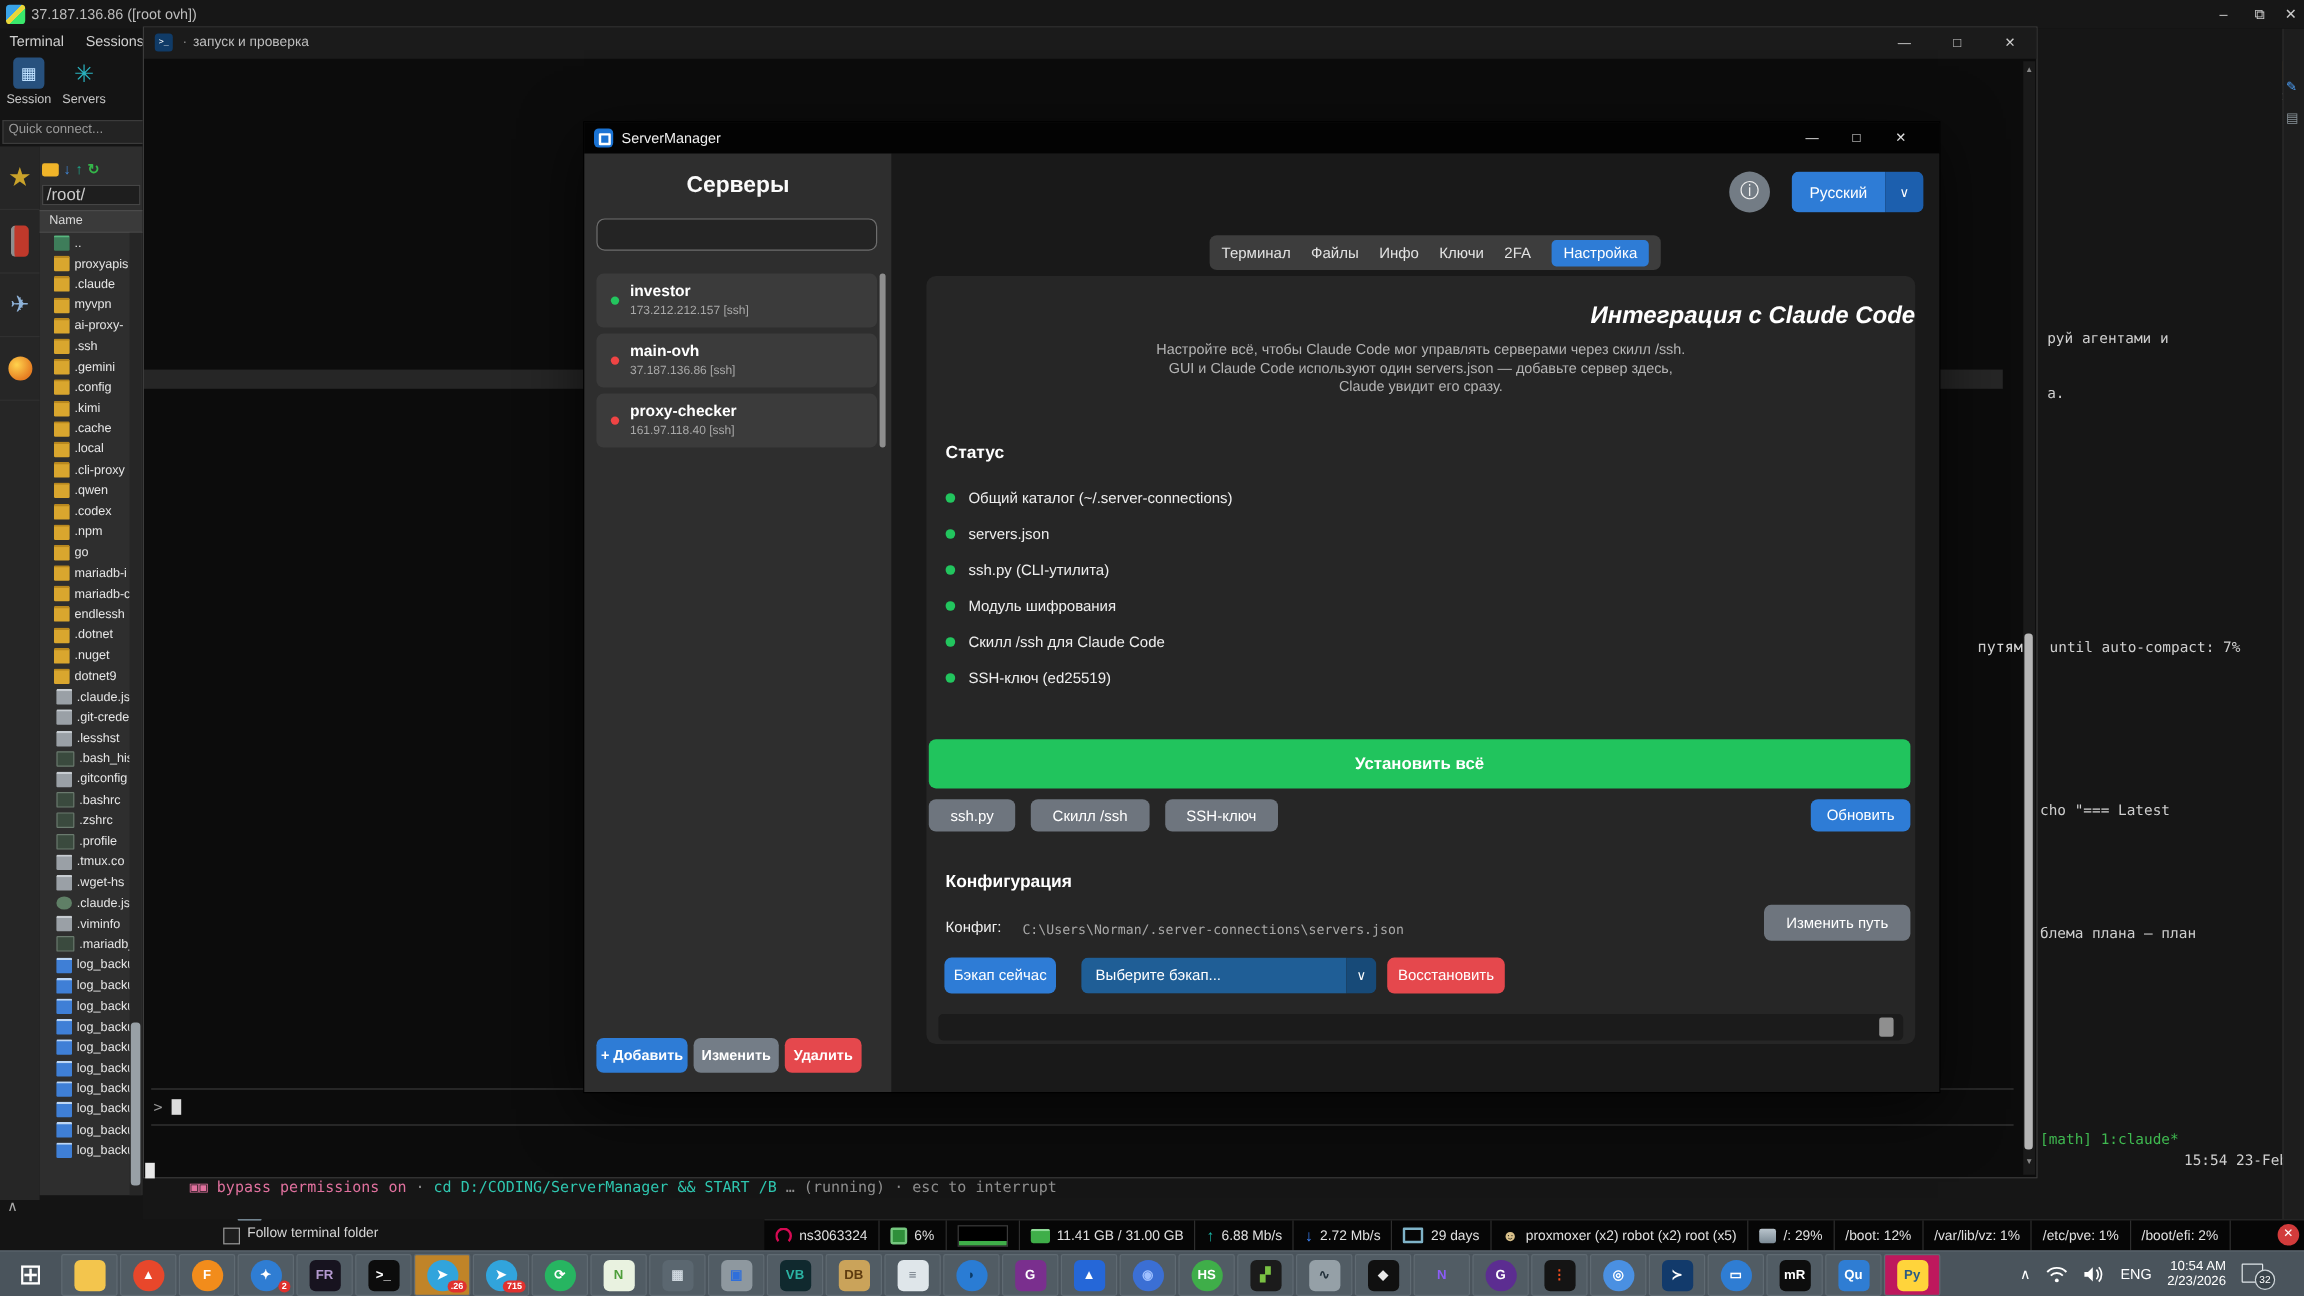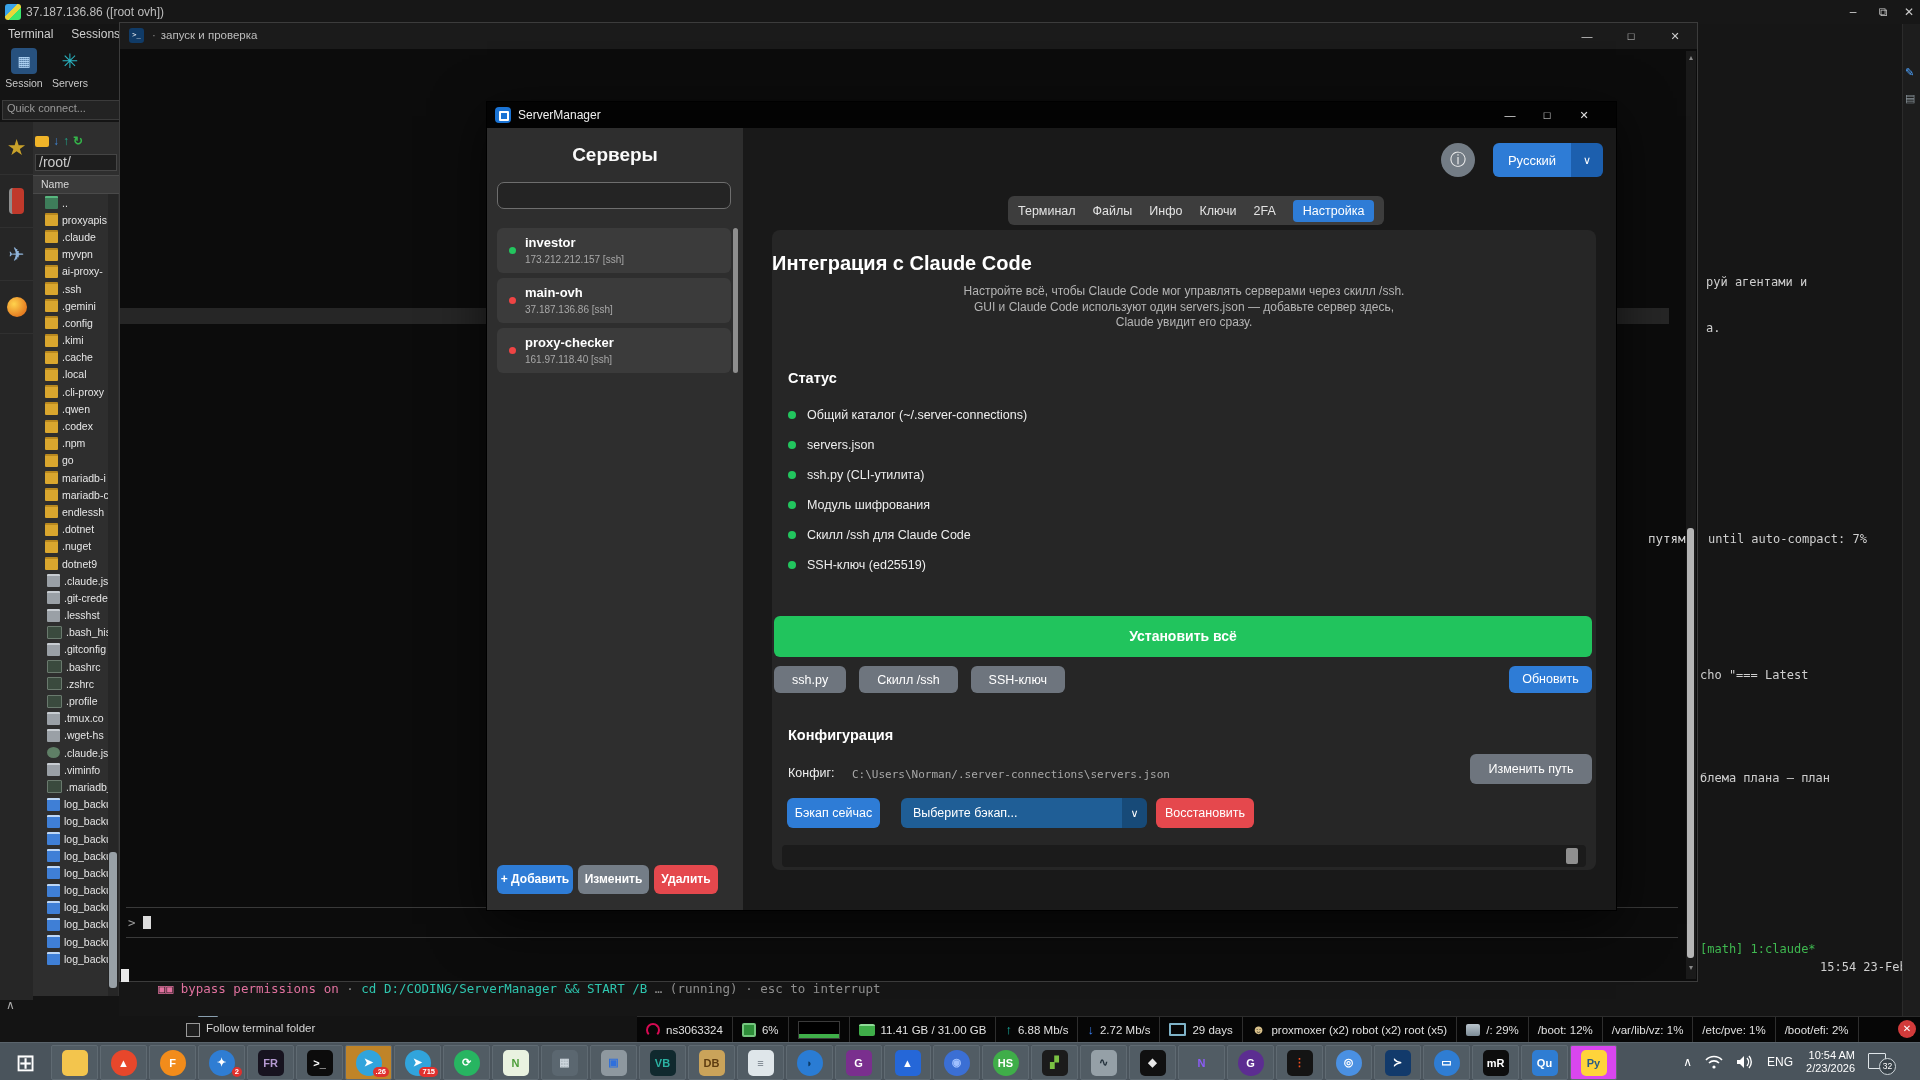--- a/index.html
+++ b/index.html
@@ -110,21 +110,21 @@
   #sm-del{left:167px;top:763px;width:64px;height:29px;background:#e5484d;font-size:12px;line-height:29px;}
   #sm-main{left:256px;top:26px;width:873px;height:782px;background:#191919;}
   #sm-info{left:954px;top:41px;width:34px;height:34px;border-radius:50%;background:#737c85;color:#f0f0f0;font-size:16px;text-align:center;line-height:34px;}
   #sm-lang{left:1006px;top:41px;width:110px;height:34px;border-radius:6px;overflow:hidden;display:flex;}
   #sm-lang .lab{width:78px;background:#2e7cd6;color:#fff;font-size:13px;display:flex;align-items:center;justify-content:center;}
   #sm-lang .chev{width:32px;background:#1c5fae;color:#fff;font-size:11px;display:flex;align-items:center;justify-content:center;}
   #sm-tabs{left:521px;top:94px;height:29px;background:#3d3d3d;border-radius:6px;display:flex;align-items:center;padding:0 10px;gap:17px;}
   .tab{color:#e3e3e3;font-size:12.5px;white-space:nowrap;}
   .tab.active{background:#2e7cd6;color:#fff;border-radius:4px;padding:4px 10px;}
   #sm-panel{left:285px;top:128px;width:824px;height:640px;background:#262626;border-radius:8px;}
-  #sm-h1{left:0;top:22px;width:824px;text-align:left;color:#fff;font-size:20px;font-weight:bold;}
+  #sm-h1{left:0;top:22px;width:824px;text-align:right;color:#fff;font-size:20px;font-weight:bold;font-style:italic;}
   #sm-desc{left:0;top:54px;width:824px;text-align:center;color:#b5b5b5;font-size:12px;line-height:15.5px;}
   #sm-status-h{left:16px;top:140px;color:#fff;font-size:14.5px;font-weight:bold;}
   #sm-status{left:16px;top:170px;}
   .strow{height:30px;display:flex;align-items:center;color:#eeeeee;font-size:12.5px;}
   .strow .gdot{width:8px;height:8px;border-radius:50%;background:#22c55e;margin-right:11px;}
   #sm-install{left:2px;top:386px;width:818px;height:41px;background:#21c45d;border-radius:6px;color:#fff;font-size:14px;font-weight:bold;text-align:center;line-height:41px;}
   #sm-chips{left:2px;top:436px;display:flex;gap:13px;}
   .chip{height:27px;background:#6e757e;border-radius:6px;color:#fff;font-size:12.5px;display:flex;align-items:center;padding:0 18px;}
   #sm-refresh{left:737px;top:436px;width:83px;height:27px;background:#2e7cd6;border-radius:6px;color:#fff;font-size:12.5px;text-align:center;line-height:27px;}
   #sm-config-h{left:16px;top:497px;color:#fff;font-size:14.5px;font-weight:bold;}
@@ -952,21 +952,21 @@
             <span>mR</span>
           </div>
 
         </div>
         <div class="tb-cell">
           <div class="tb-ic sq" style="background: rgb(47, 125, 211); color: rgb(255, 255, 255); text-align: right;">
             <span>Qu</span>
           </div>
 
         </div>
-        <div class="tb-cell" style="background: #d946ef;">
+        <div class="tb-cell" style="background: #be185d;">
           <div class="tb-ic sq" style="background: rgb(255, 212, 59); color: rgb(43, 91, 132);">
             <span>Py</span>
           </div>
 
         </div>
       </div>
     <div id="tb-tray">
       <span id="tray-chev">∧</span>
       <svg width="18" height="14" viewBox="0 0 18 14">
           <path d="M1 5 A11 11 0 0 1 17 5" stroke="#fff" stroke-width="1.6" fill="none"></path>

